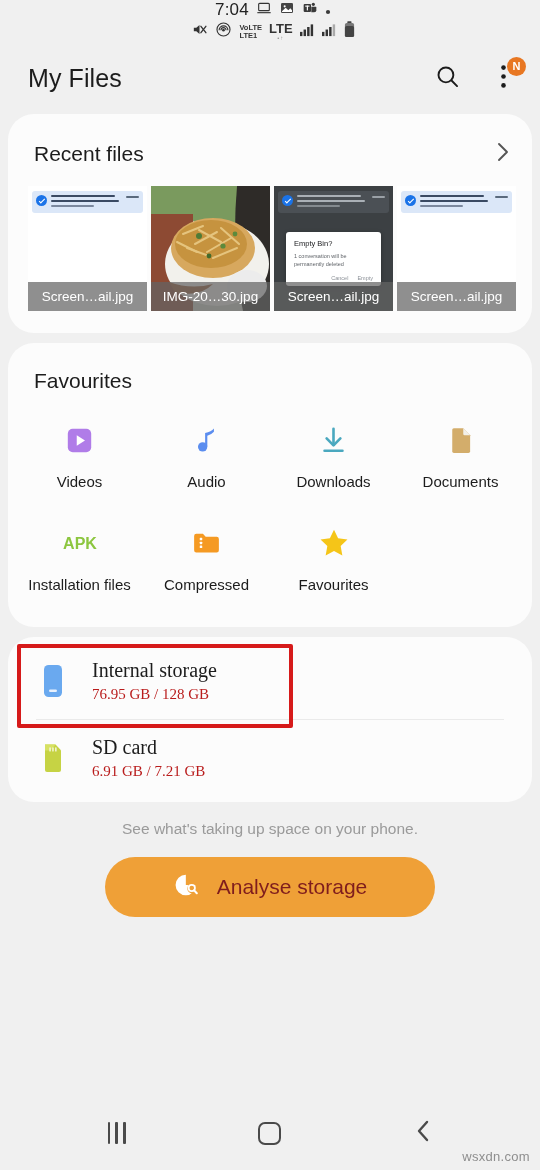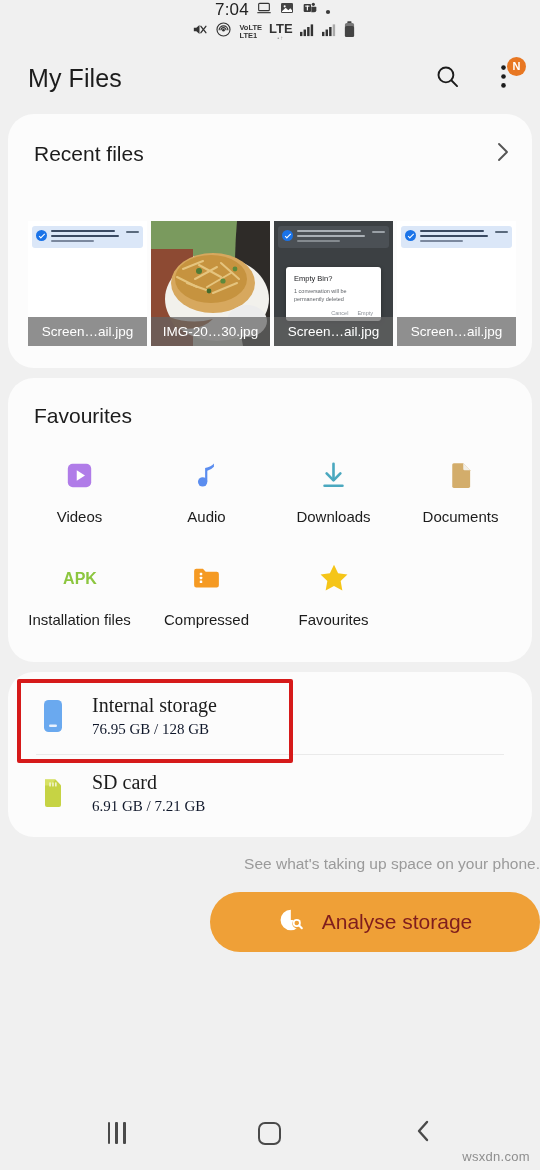--- a/index.html
+++ b/index.html
@@ -128,21 +128,20 @@
     gap: 4px;
     padding: 0 20px;
   }
   .thumb {
     width: 119px;
     height: 125px;
     position: relative;
     overflow: hidden;
     background: #7f1d1d;
     flex: 0 0 auto;
-    margin-top: 35px;
   }
   .thumb-label {
     position: absolute;
     left: 0; right: 0; bottom: 0;
     height: 29px;
     background: rgba(100,100,100,0.72);
     color: #fff;
     font-size: 13.5px;
     display: flex;
     align-items: center;
@@ -237,21 +236,21 @@
     cursor: pointer;
     font-family: Liberation Serif, serif;
   }
   .storage-icon {
     width: 34px; height: 38px;
     display: flex; align-items: center; justify-content: center;
     flex: 0 0 auto;
   }
   .storage-text { display: flex; flex-direction: column; gap: 4px; }
   .storage-name { font-size: 20px; color: #1c1c1c; }
-  .storage-sub { font-size: 15px; color: #0f172a; }
+  .storage-sub { font-size: 15px; color: #b91c1c; }
   .divider {
     height: 1px;
     background: #eaeaea;
     margin: 0 28px 0 28px;
   }
   .redbox {
     position: absolute;
     left: 9px;
     top: 7px;
     width: 276px;
@@ -259,21 +258,21 @@
     border: 4px solid #d61a1a;
     border-radius: 2px;
     pointer-events: none;
   }
 
   
   .analyse-wrap {
     margin-top: 18px;
     display: flex;
     flex-direction: column;
-    align-items: flex-end;
+    align-items: center;
   }
   .analyse-hint {
     font-size: 15.5px;
     color: #9a9a9a;
     margin-bottom: 19px;
   }
   .analyse-btn {
     width: 330px;
     height: 60px;
     border-radius: 30px;

